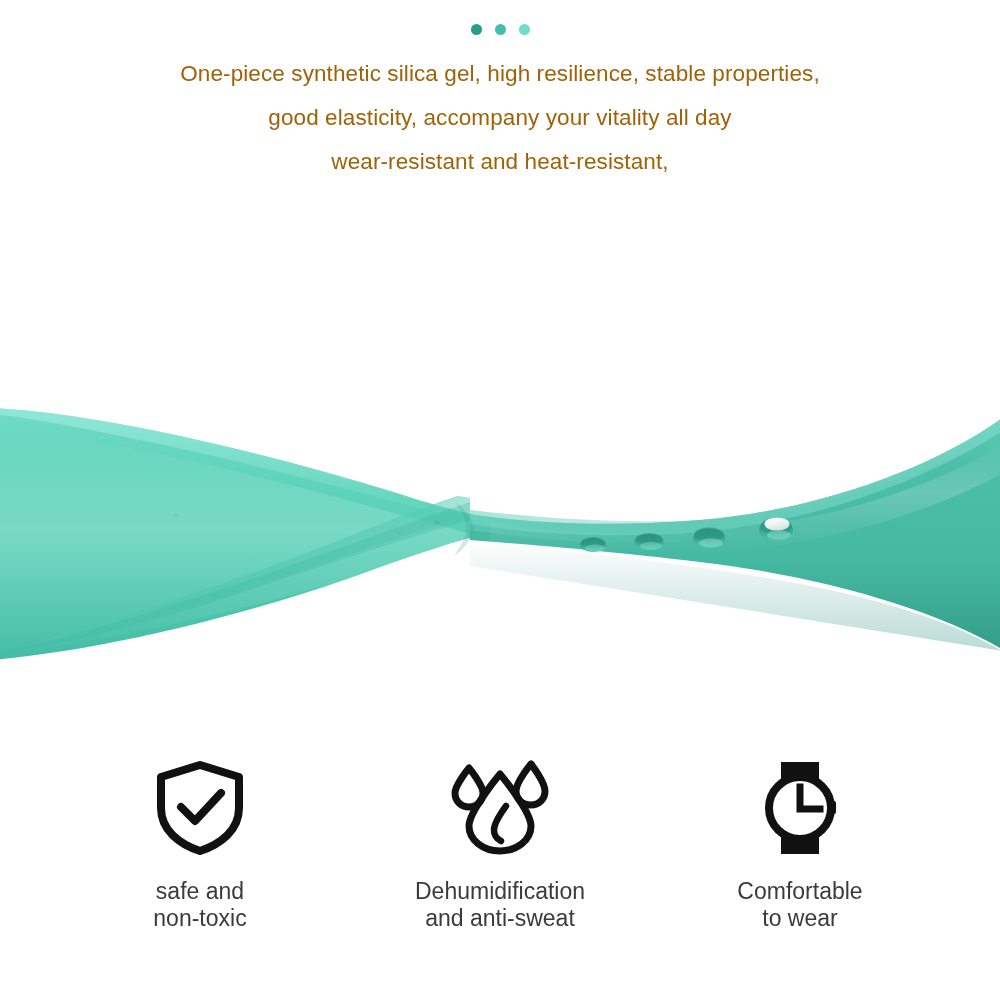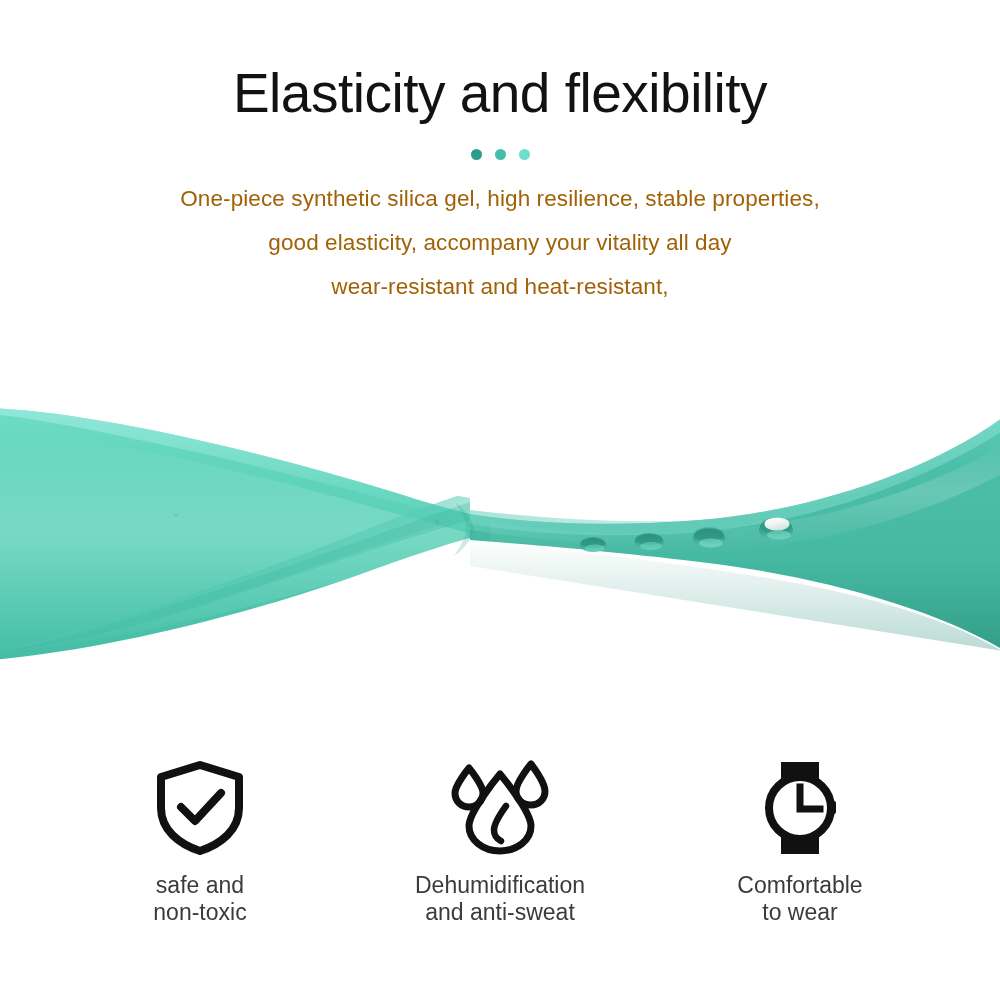--- a/index.html
+++ b/index.html
@@ -101,38 +101,37 @@
     flex-direction: column;
     align-items: center;
   }
   .feature-icon {
     height: 96px;
     display: flex;
     align-items: center;
     justify-content: center;
   }
   .feature-label {
-    margin-top: 16px;
+    margin-top: 22px;
     text-align: center;
     font-family: "Liberation Sans", sans-serif;
     font-size: 23px;
     font-weight: 400;
     color: #3b3b3b;
     line-height: 27px;
     white-space: pre-line;
   }
 </style>
 </head>
 <body>
 
 <div class="page">
 
   <div class="header">
 
-    <h1 class="title" style="color: rgb(18, 18, 18);">Elasticity and flexibility</h1>
 
     <div class="dots">
       <span class="dot" id="dot0" style="background: rgb(42, 157, 138);"></span>
       <span class="dot" id="dot1" style="background: rgb(69, 191, 169);"></span>
       <span class="dot" id="dot2" style="background: rgb(112, 220, 203);"></span>
     </div>
 
     <p class="subtitle" style="color: #a16207;">
       <span class="subtitle-line">One-piece synthetic silica gel, high resilience, stable properties,</span>
       <span class="subtitle-line">good elasticity, accompany your vitality all day</span>

